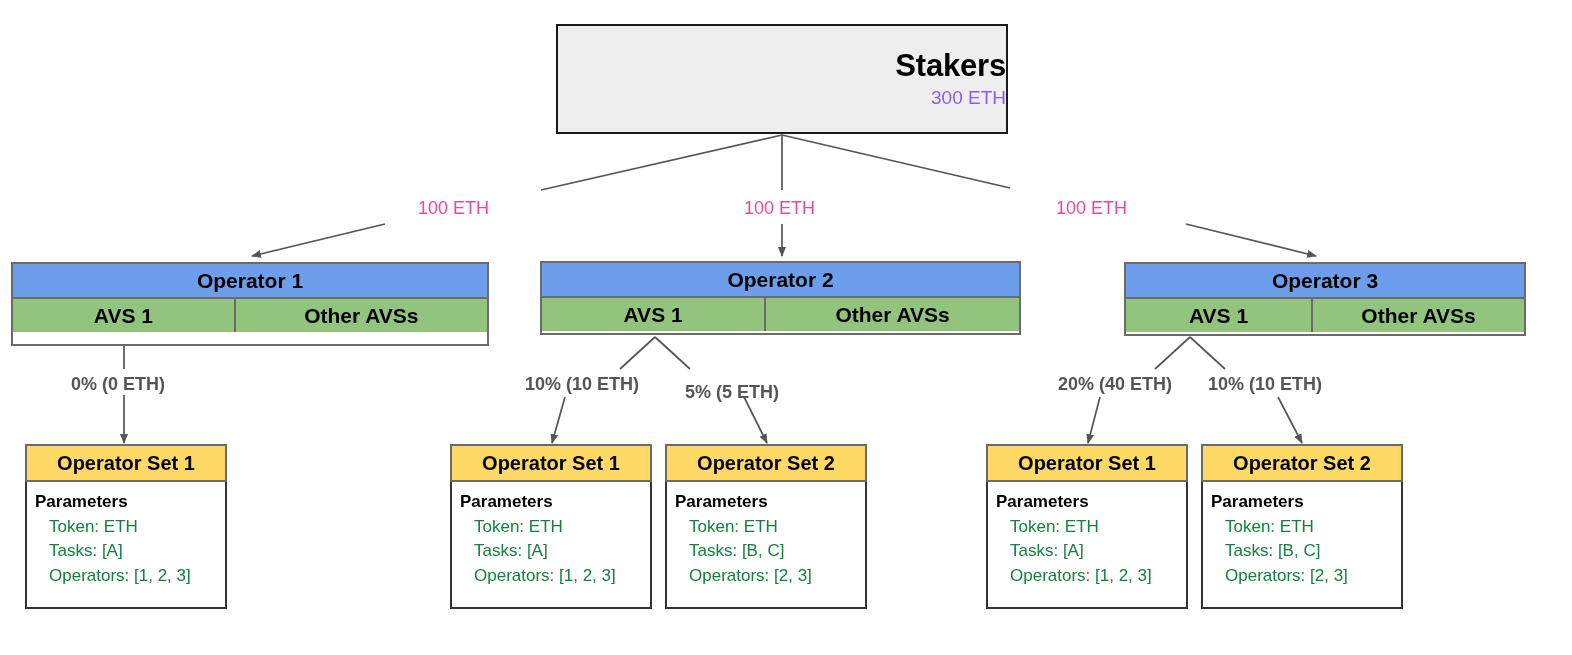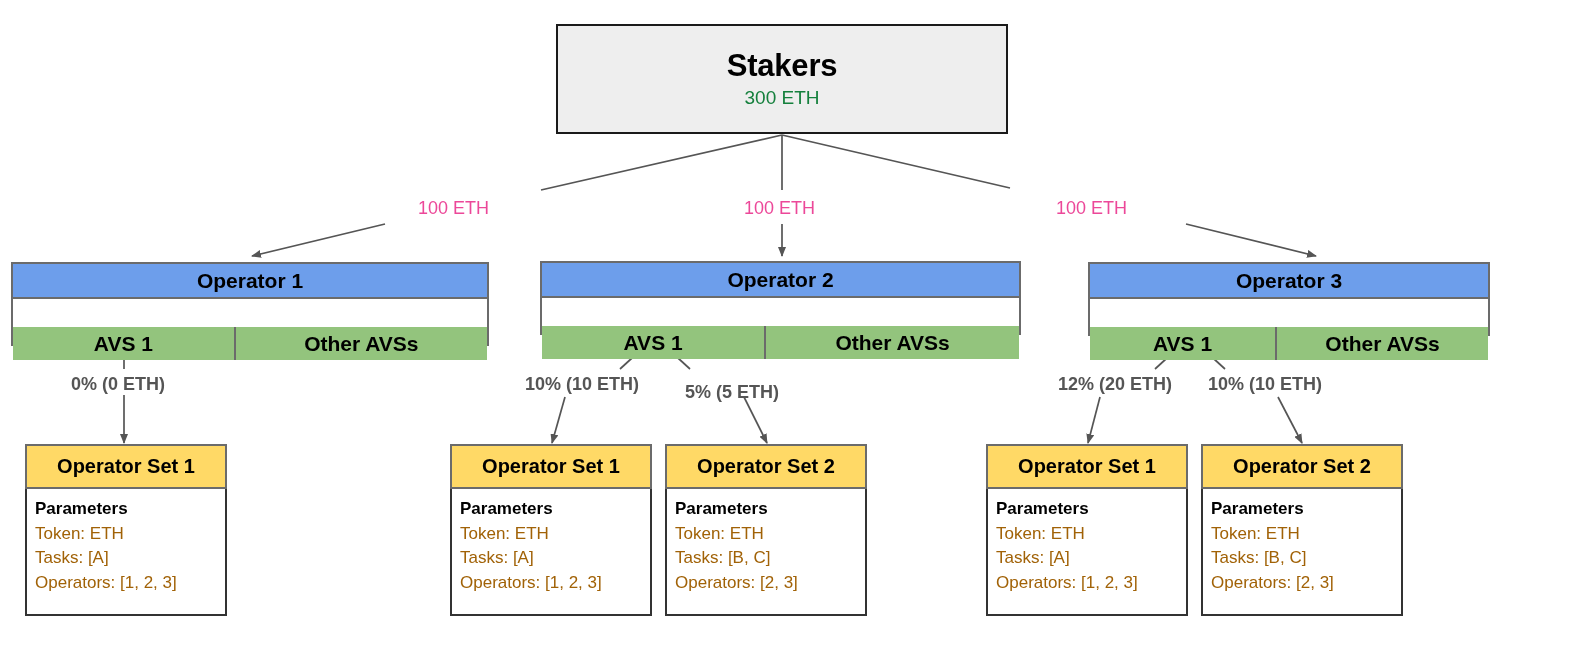--- a/index.html
+++ b/index.html
@@ -32,33 +32,33 @@
     position: absolute;
     left: 556px;
     top: 24px;
     width: 452px;
     height: 110px;
     background: #eeeeee;
     border: 2px solid #1a1a1a;
     box-sizing: border-box;
     display: flex;
     flex-direction: column;
-    align-items: center;
+    align-items: flex-end;
     justify-content: center;
   }
   .stakers-title {
     font-size: 31px;
     font-weight: bold;
     color: #000000;
     line-height: 1.1;
     letter-spacing: -0.2px;
   }
   .stakers-sub {
     font-size: 19px;
-    color: #15803d;
+    color: #8b5cf6;
     margin-top: 4px;
   }
 
   
   .operator-box {
     position: absolute;
     box-sizing: border-box;
     border: 2px solid #6b6b6b;
     background: #ffffff;
   }
@@ -73,21 +73,20 @@
   }
   .operator-header-label {
     font-size: 21px;
     font-weight: bold;
     color: #000000;
   }
   .operator-avs-row {
     display: flex;
     height: 33px;
     box-sizing: border-box;
-    margin-top: 28px;
   }
   .avs-cell {
     background: #93C47D;
     display: flex;
     align-items: center;
     justify-content: center;
     box-sizing: border-box;
   }
   .avs-cell.avs-primary {
     flex: 0 0 47%;
@@ -104,21 +103,21 @@
 
   
   .opset-box {
     position: absolute;
     box-sizing: border-box;
     background: #ffffff;
   }
   .opset-header {
     background: #FFD966;
     border: 2px solid #6b6b6b;
-    height: 45px;
+    height: 38px;
     display: flex;
     align-items: center;
     justify-content: center;
     box-sizing: border-box;
   }
   .opset-header-label {
     font-size: 20px;
     font-weight: bold;
     color: #000000;
   }
@@ -130,23 +129,24 @@
     background: #ffffff;
   }
   .opset-params-title {
     font-size: 17px;
     font-weight: bold;
     color: #000000;
     line-height: 1.45;
   }
   .opset-param {
     font-size: 17px;
-    color: #a16207;
+    color: #15803d;
     line-height: 1.45;
     white-space: nowrap;
+    margin-left: 14px;
   }
 
   
   .edge-label {
     position: absolute;
     font-size: 18px;
     color: #ec4899;
     white-space: nowrap;
   }
   .edge-label.pct {
@@ -222,38 +222,38 @@
     <div class="operator-avs-row">
       <div class="avs-cell avs-primary">
         <span class="avs-label">AVS 1</span>
       </div>
       <div class="avs-cell avs-other">
         <span class="avs-label">Other AVSs</span>
       </div>
     </div>
   </div>
 
-  <div class="operator-box" style="left:1088px; top:262px; width:402px; height:74px;">
+  <div class="operator-box" style="left:1124px; top:262px; width:402px; height:74px;">
     <div class="operator-header">
       <span class="operator-header-label">Operator 3</span>
     </div>
     <div class="operator-avs-row">
       <div class="avs-cell avs-primary">
         <span class="avs-label">AVS 1</span>
       </div>
       <div class="avs-cell avs-other">
         <span class="avs-label">Other AVSs</span>
       </div>
     </div>
   </div>
 
   <div class="edge-label pct" style="left:71px; top:374px;">0% (0 ETH)</div>
   <div class="edge-label pct" style="left:525px; top:374px;">10% (10 ETH)</div>
   <div class="edge-label pct" style="left:685px; top:382px;">5% (5 ETH)</div>
-  <div class="edge-label pct" style="left:1058px; top:374px;">12% (20 ETH)</div>
+  <div class="edge-label pct" style="left:1058px; top:374px;">20% (40 ETH)</div>
   <div class="edge-label pct" style="left:1208px; top:374px;">10% (10 ETH)</div>
 
   <div class="opset-box" style="left:25px; top:444px; width:202px;">
     <div class="opset-header">
       <span class="opset-header-label">Operator Set 1</span>
     </div>
     <div class="opset-body">
       <div class="opset-params-title">Parameters</div>
       <div class="opset-param">Token: ETH</div>
       <div class="opset-param">Tasks: [A]</div>

